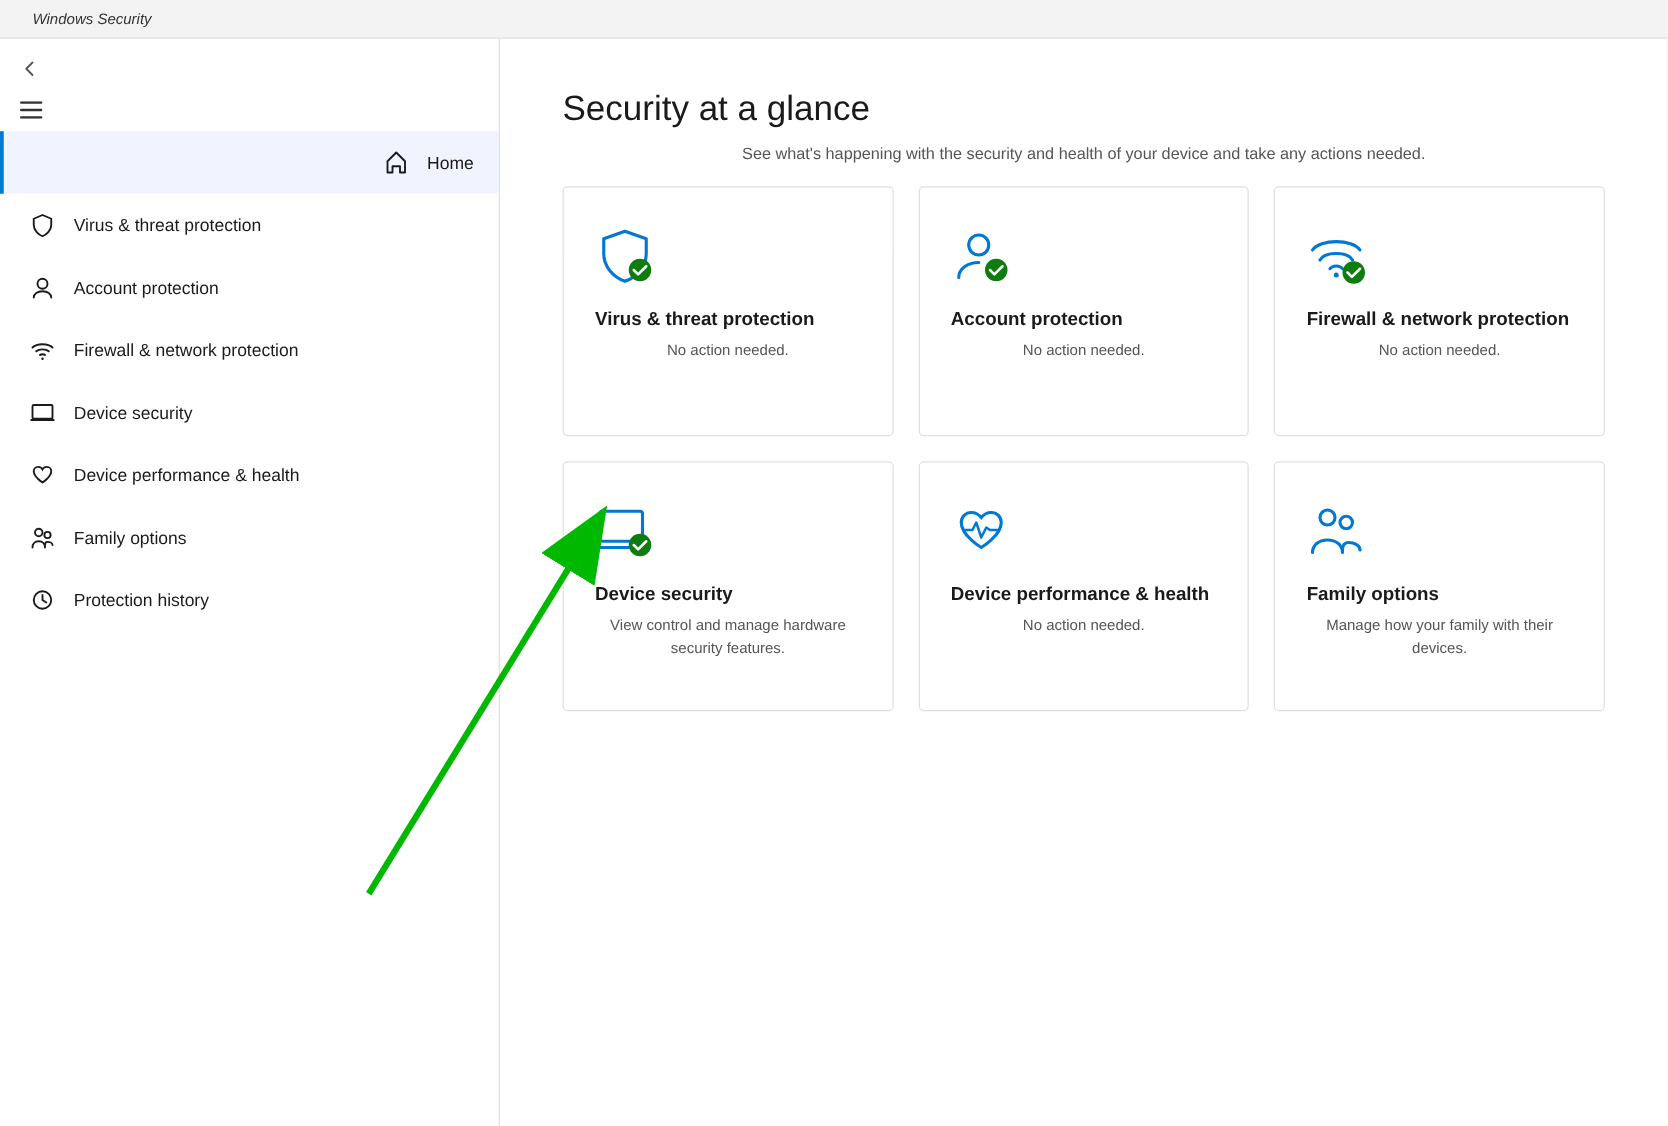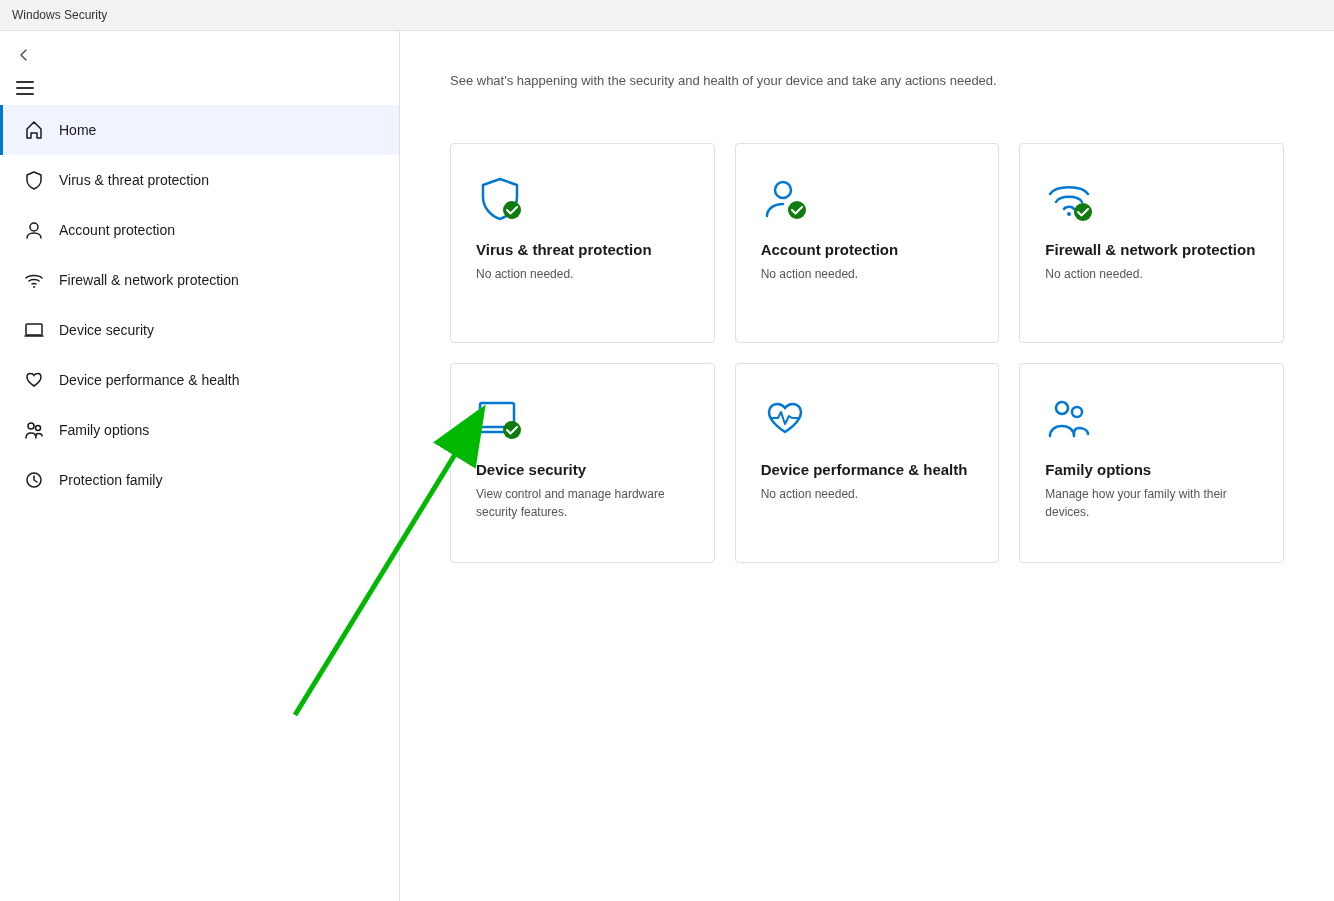--- a/index.html
+++ b/index.html
@@ -9,24 +9,25 @@
       display: flex;
       flex-direction: column;
       height: 901px;
       width: 1334px;
       overflow: hidden;
     }
 
     
     .title-bar {
       background: #f3f3f3;
-      padding: 8px 12px;
+      padding: 8px 26px;
       font-size: 12px;
       color: #333;
       border-bottom: 1px solid #e0e0e0;
+      font-style: italic;
     }
 
     .app-container {
       display: flex;
       flex: 1;
       overflow: hidden;
     }
 
     
     .sidebar {
@@ -61,20 +62,21 @@
       cursor: pointer;
       position: relative;
       font-size: 14px;
       color: #1a1a1a;
       border-left: 3px solid transparent;
     }
 
     .sidebar-item.active {
       background: #f0f4ff;
       border-left: 3px solid #0078d4;
+      justify-content: flex-end;
     }
 
     .sidebar-item-icon {
       width: 22px;
       height: 22px;
       margin-right: 14px;
       flex-shrink: 0;
       display: flex;
       align-items: center;
       justify-content: center;
@@ -95,22 +97,23 @@
     .page-title {
       font-size: 28px;
       font-weight: 300;
       color: #1a1a1a;
       margin-bottom: 10px;
     }
 
     .page-subtitle {
       font-size: 13px;
       color: #555;
-      margin-bottom: 52px;
+      margin-bottom: 16px;
       line-height: 1.5;
+      text-align: center;
     }
 
     .cards-grid {
       display: grid;
       grid-template-columns: repeat(3, 1fr);
       gap: 20px;
     }
 
     .card {
       border: 1px solid #e0e0e0;
@@ -133,20 +136,21 @@
       font-weight: 600;
       color: #1a1a1a;
       margin-bottom: 6px;
       line-height: 1.3;
     }
 
     .card-desc {
       font-size: 12px;
       color: #555;
       line-height: 1.5;
+      text-align: center;
     }
 
     
     .arrow-overlay {
       position: fixed;
       top: 0;
       left: 0;
       width: 1334px;
       height: 901px;
       pointer-events: none;
@@ -257,25 +261,26 @@
       <span class="sidebar-item-label">Family options</span>
     </div>
 
     <div class="sidebar-item">
       <div class="sidebar-item-icon">
         <svg width="20" height="20" viewBox="0 0 20 20" fill="none">
           <circle cx="10" cy="10" r="7" stroke="#1a1a1a" stroke-width="1.5" fill="none"></circle>
           <path d="M10 6V10L13 12" stroke="#1a1a1a" stroke-width="1.5" stroke-linecap="round" stroke-linejoin="round"></path>
         </svg>
       </div>
-      <span class="sidebar-item-label">Protection family</span>
+      <span class="sidebar-item-label">Protection history</span>
     </div>
   </div>
 
   <div class="main-content">
+    <h1 class="page-title">Security at a glance</h1>
     <p class="page-subtitle">See what's happening with the security and health of your device
 and take any actions needed.</p>
 
     <div class="cards-grid">
 
       <div class="card">
         <div class="card-icon">
           <svg width="48" height="48" viewBox="0 0 48 48" fill="none">
             <path d="M24 5L7 11V23C7 33 14.5 42 24 45C33.5 42 41 33 41 23V11L24 5Z" stroke="#0078d4" stroke-width="2.5" fill="none" stroke-linejoin="round"></path>
 

